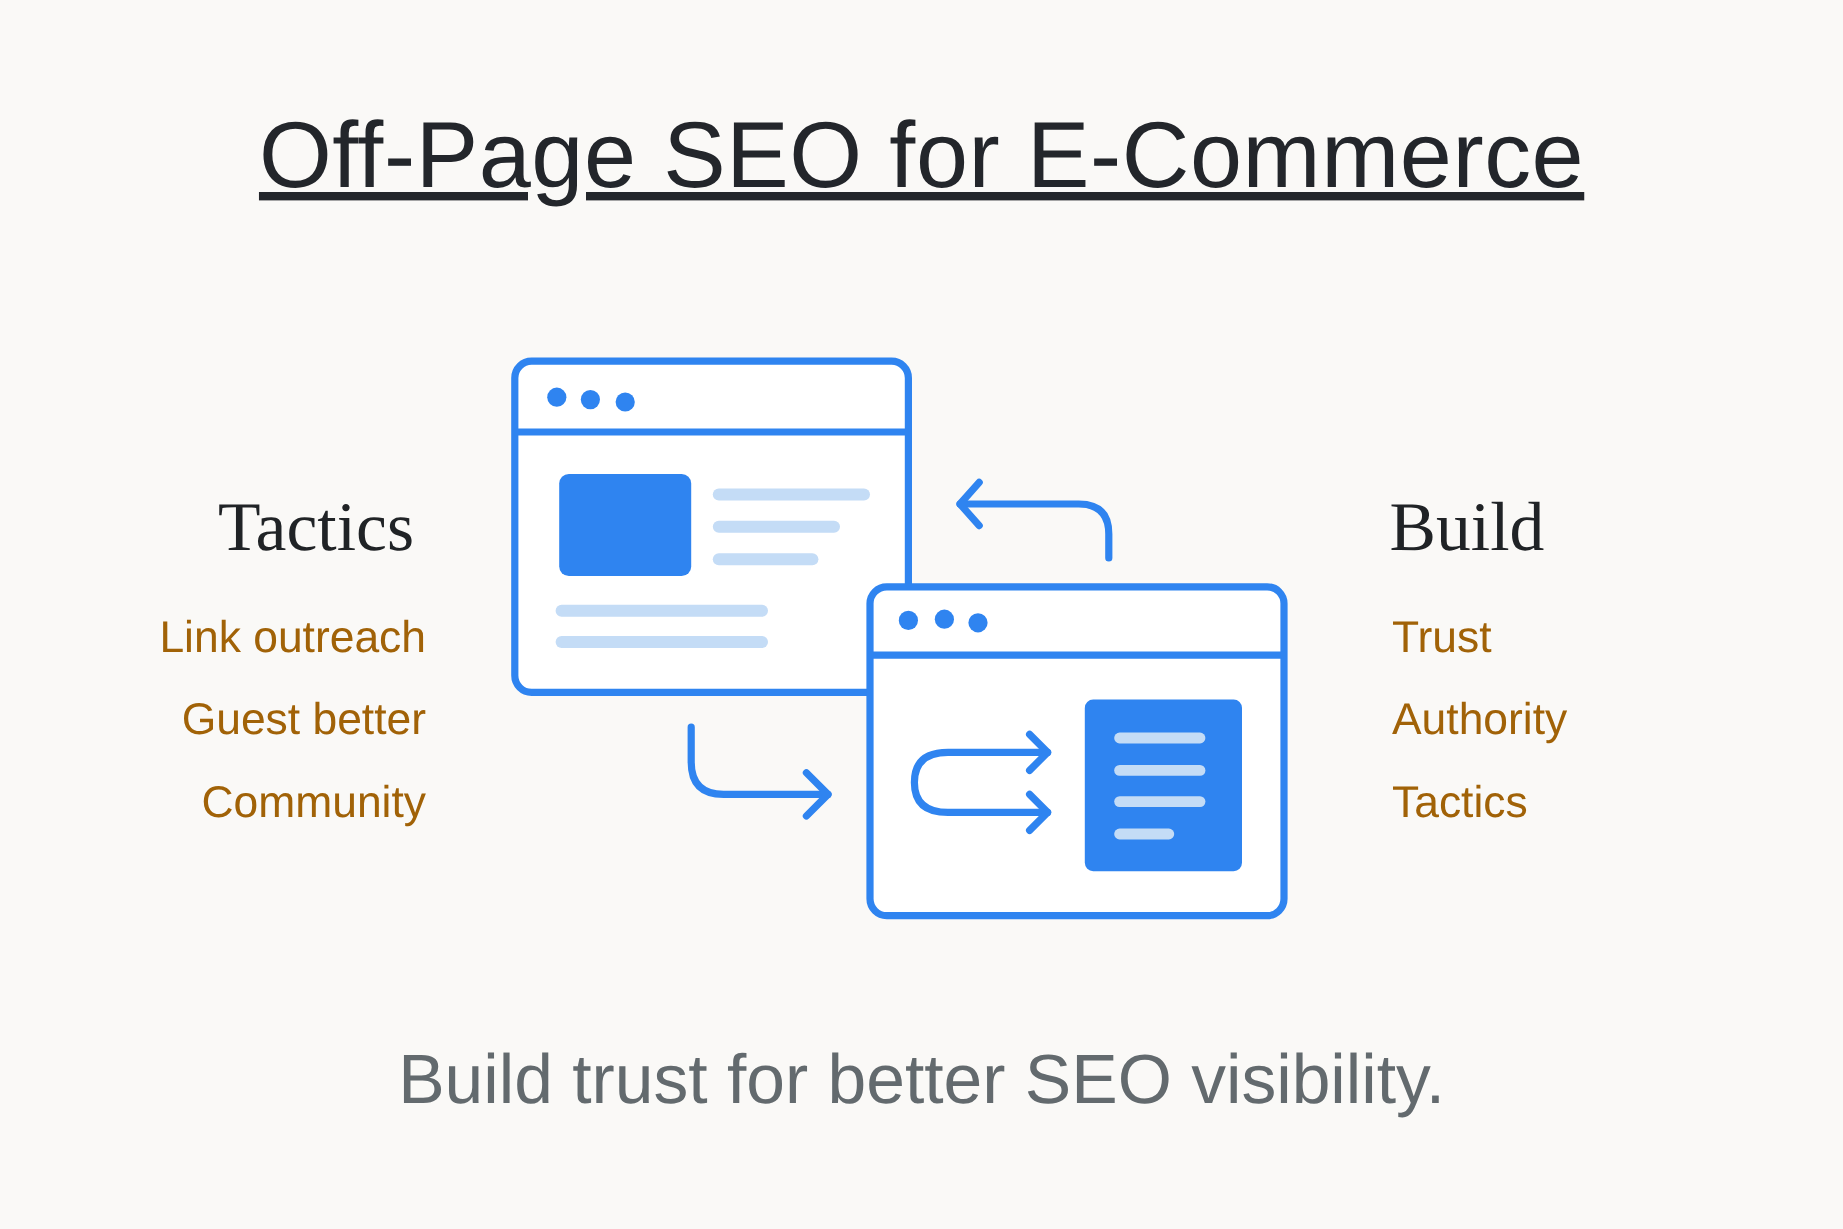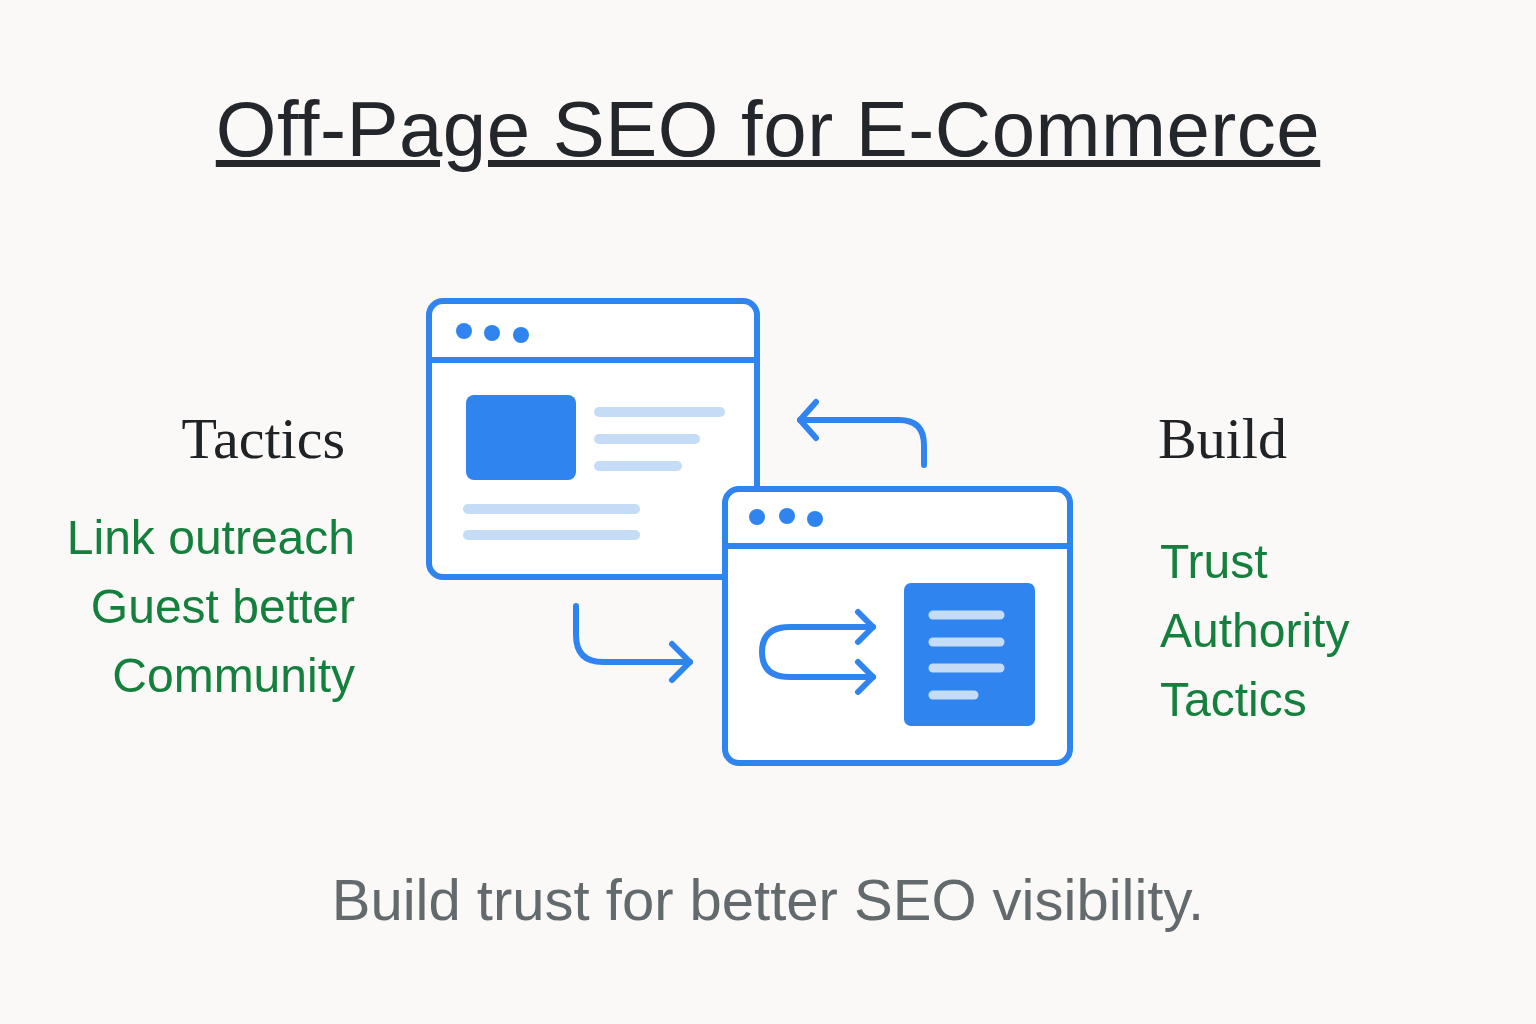--- a/index.html
+++ b/index.html
@@ -19,27 +19,27 @@
       text-decoration: underline;
     }
     .col-heading {
       position: absolute;
       font-size: 58px;
       color: #202326;
       font-family: Liberation Serif, serif;
     }
     .col-item {
       position: absolute;
-      font-size: 48px;
-      color: #15803d;
+      font-size: 37px;
+      color: #a16207;
     }
     .tactics-heading { right: calc(1536px - 345px); top: 405px; text-align: right; }
     .tactics-item { right: calc(1536px - 355px); text-align: right; white-space: nowrap; }
     .impact-heading { left: 1158px; top: 405px; }
-    .impact-item { left: 1160px; white-space: nowrap; margin-top: 24px; }
+    .impact-item { left: 1160px; white-space: nowrap; }
     .tagline {
       position: absolute; left: 0; right: 0; top: 866px;
       text-align: center;
       font-size: 58px;
       color: #636a6e;
     }
     svg.diagram { position: absolute; left: 0; top: 0; }
   </style>
 </head>
 <body>

